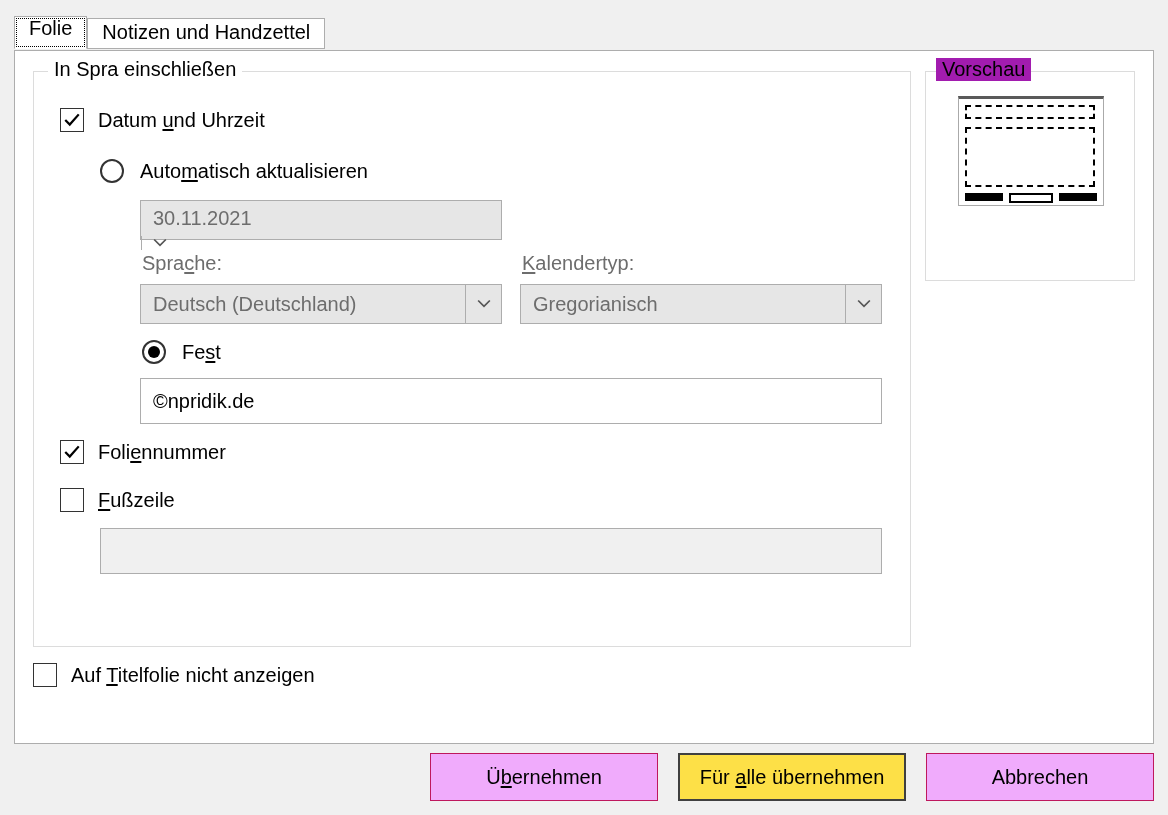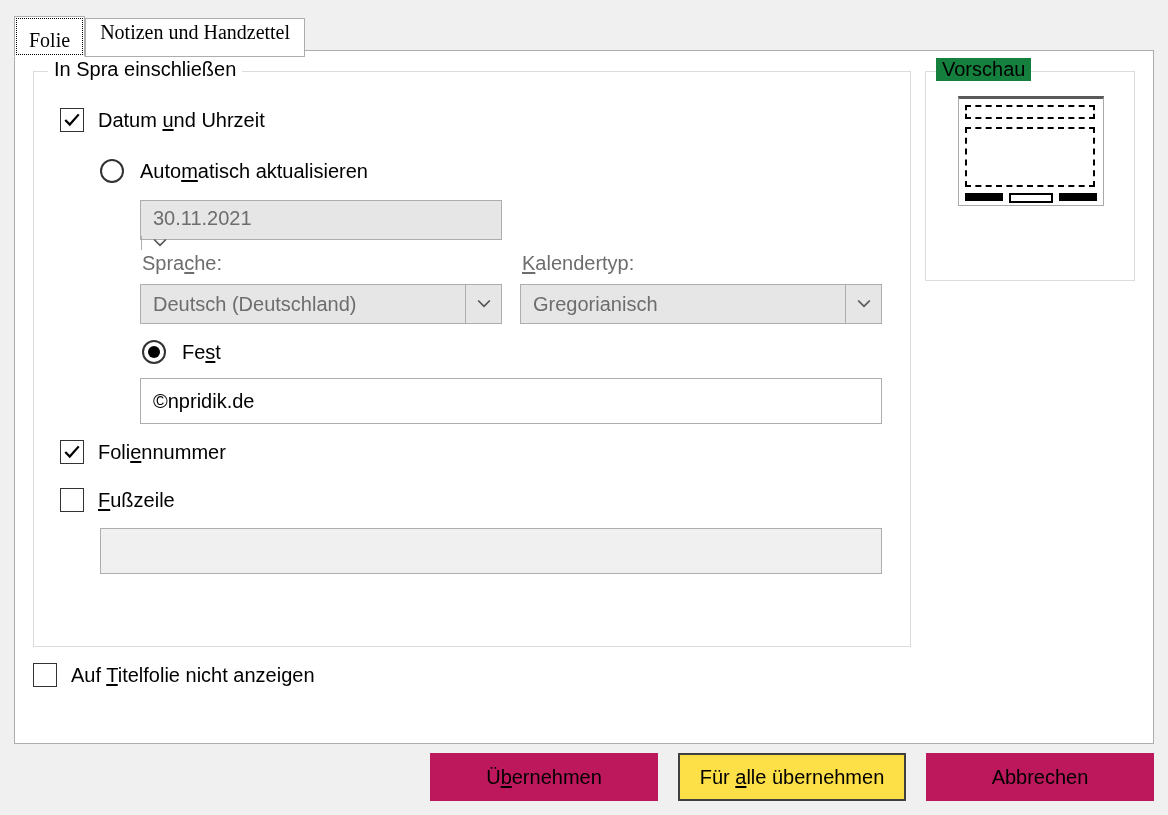--- a/index.html
+++ b/index.html
@@ -19,25 +19,24 @@
     position: absolute;
     left: 14px;
     top: 16px;
     display: flex;
     z-index: 2;
   }
   .tab {
     border: 1px solid #adadad;
     border-bottom: 1px solid #adadad;
     background: #fff;
-    padding: 12px 14px 4px 14px;
+    padding: 0 14px 4px 14px;
     margin-right: 0;
     position: relative;
     cursor: default;
-    font-family: Liberation Serif, serif;
   }
   .tab.active {
     border: 1px solid #adadad;
     border-bottom: 1px solid #fff;
     outline: 1px dotted #000;
     outline-offset: -3px;
     z-index: 3;
   }
   .tab.inactive {
     margin-top: 2px;
@@ -80,21 +79,21 @@
     right: 18px;
     top: 20px;
     width: 210px;
     height: 210px;
     border: 1px solid #dcdcdc;
   }
   .group-preview > .legend {
     position: absolute;
     top: -14px;
     left: 10px;
-    background: #15803d;
+    background: #a21caf;
     padding: 0 6px;
   }
 
   
   .preview-slide {
     position: absolute;
     left: 32px;
     top: 24px;
     width: 146px;
     height: 110px;
@@ -157,21 +156,21 @@
   .buttons {
     position:absolute;
     right:14px;
     bottom:14px;
     display:flex;
     gap:20px;
   }
   .btn {
     width:228px; height:48px;
     border:1px solid #be185d;
-    background:#be185d;
+    background:#f0abfc;
     display:flex; align-items:center; justify-content:center;
     cursor:default;
   }
   .btn.default {
     border:2px solid #404040;
     background:#fde047;
   }
 
   
   .row-title-hide {

